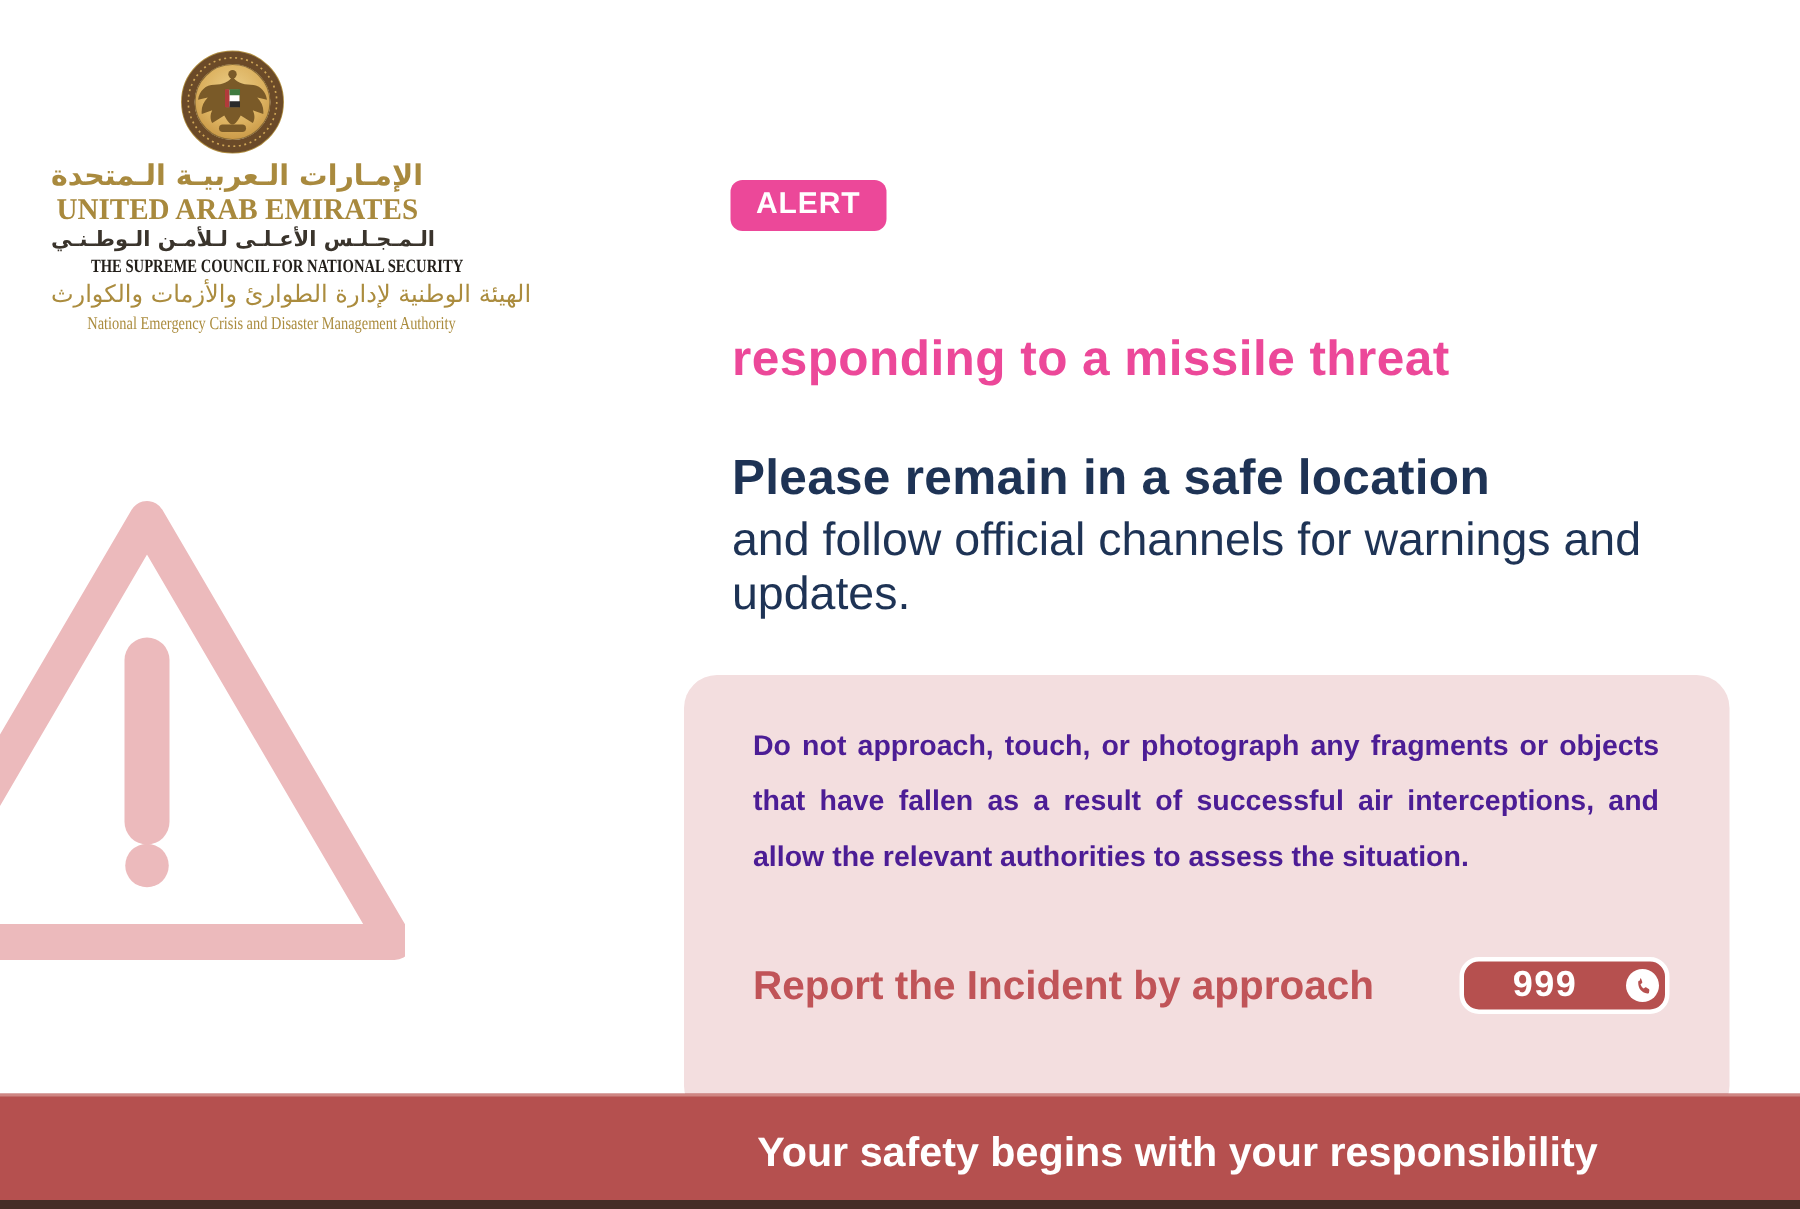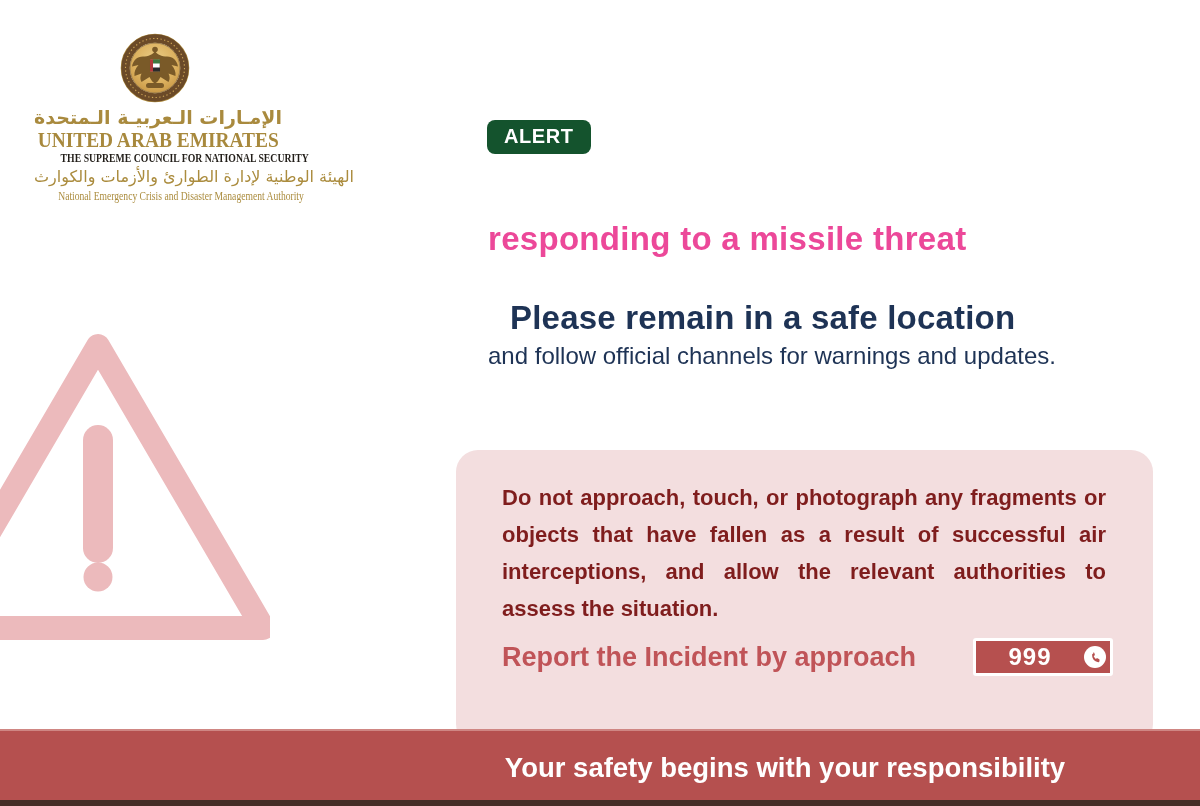--- a/index.html
+++ b/index.html
@@ -20,36 +20,36 @@
          transform:scaleX(0.78); transform-origin:center; }
   .ar3 { color:#ab8c3e; font-family:"DejaVu Sans", sans-serif; font-size:16px; line-height:1.5; }
   .en3 { color:#ab8c3e; font-family:"Liberation Serif", serif; font-size:12px; line-height:1.3;
          transform:scaleX(0.80); transform-origin:center; }
 
   
   .warning-triangle { position:absolute; left:-80px; top:330px; width:350px; height:320px; }
 
   
   .badge {
-    position:absolute; left:487px; top:120px; background:#14532d; color:#ffffff;
+    position:absolute; left:487px; top:120px; background:#ec4899; color:#ffffff;
     font-weight:bold; font-size:20px; letter-spacing:0.6px; padding:5px 17px 6px 17px; border-radius:8px;
   }
   .h1a { position:absolute; left:488px; top:189px; color:#c22a38; font-size:30px; }
   .h1b { position:absolute; left:488px; top:220px; color:#ec4899; font-size:33px; font-weight:bold; letter-spacing:0.3px; }
-  .h2a { position:absolute; left:510px; top:299px; color:#1e3355; font-size:33px; font-weight:bold; letter-spacing:0.2px; }
-  .h2b { position:absolute; left:488px; top:342px; color:#1e3355; font-size:24px; }
+  .h2a { position:absolute; left:488px; top:299px; color:#1e3355; font-size:33px; font-weight:bold; letter-spacing:0.2px; }
+  .h2b { position:absolute; left:488px; top:342px; color:#1e3355; font-size:31px; }
 
   
   .panel { position:absolute; left:456px; top:450px; width:697px; height:296px;
            background:#f3dedf; border-radius:22px; }
-  .panel-text { position:absolute; left:46px; right:47px; top:29px; color:#7f1d1d;
-                font-weight:bold; font-size:22px; line-height:37px; text-align:justify; }
+  .panel-text { position:absolute; left:46px; right:47px; top:29px; color:#4c1d95;
+                font-weight:bold; font-size:19px; line-height:37px; text-align:justify; }
   .report-label { position:absolute; left:46px; top:192px; color:#c05458; font-weight:bold; font-size:27px; }
   .pill { position:absolute; left:517px; top:188px; width:140px; height:38px; box-sizing:border-box;
-          background:#b6504f; border:3px solid #ffffff; border-radius:3px;
+          background:#b6504f; border:3px solid #ffffff; border-radius:13px;
           display:flex; align-items:center; cursor:pointer; }
   .pill-num { flex:1; text-align:center; color:#ffffff; font-weight:bold; font-size:24px; letter-spacing:1px; }
   .pill-circle { width:22px; height:22px; border-radius:50%; background:#ffffff; margin-right:4px;
                  display:flex; align-items:center; justify-content:center; flex:none; }
 
   
   .footer-bar { position:absolute; left:0; top:729px; width:1200px; height:71px; background:#b5504f;
                 box-shadow: inset 0 2px 0 rgba(255,235,230,0.35); }
   .footer-text { position:absolute; left:370px; top:729px; width:830px; height:78px;
                  display:flex; align-items:center; justify-content:center;
@@ -83,20 +83,21 @@
       <path d="M35 17.5 c-1.5 4 -7 6 -12 6 c-6 0 -10 4 -11 10 l6.5 -1.5 c-3 3 -4.5 7 -4 11 l7 -2.5 c-1.5 3 -1.5 6 0 8.5 l8 -5 c2.5 4.5 4 6 5.5 6 c1.5 0 3 -1.5 5.5 -6 l8 5 c1.5 -2.5 1.5 -5.5 0 -8.5 l7 2.5 c0.5 -4 -1 -8 -4 -11 l6.5 1.5 c-1 -6 -5 -10 -11 -10 c-5 0 -10.5 -2 -12 -6 z" fill="#7a5a28"></path>
       <circle cx="35" cy="16.5" r="2.8" fill="#7a5a28"></circle>
       <rect x="30" y="26.5" width="10" height="12" rx="1.2" fill="#ffffff" stroke="#7a5a28" stroke-width="0.7"></rect>
       <rect x="30" y="26.5" width="3" height="12" fill="#b23a3a"></rect>
       <rect x="33" y="26.5" width="7" height="4" fill="#3f7a3f"></rect>
       <rect x="33" y="34.5" width="7" height="4" fill="#2b2b2b"></rect>
       <rect x="26" y="50" width="18" height="5" rx="2.5" fill="#7a5a28"></rect>
     </svg>
     <div class="ar1">الإمـارات الـعربيـة الـمتحدة</div>
     <div class="en1">UNITED ARAB EMIRATES</div>
+    <div class="ar2">الـمـجـلـس الأعـلـى لـلأمـن الـوطـنـي</div>
     <div class="en2">THE SUPREME COUNCIL FOR NATIONAL SECURITY</div>
     <div class="ar3">الهيئة الوطنية لإدارة الطوارئ والأزمات والكوارث</div>
     <div class="en3">National Emergency Crisis and Disaster Management Authority</div>
   </div>
 
   <div class="badge">ALERT</div>
   <div class="h1b">responding to a missile threat</div>
   <div class="h2a">Please remain in a safe location</div>
   <div class="h2b">and follow official channels for warnings and updates.</div>
 

